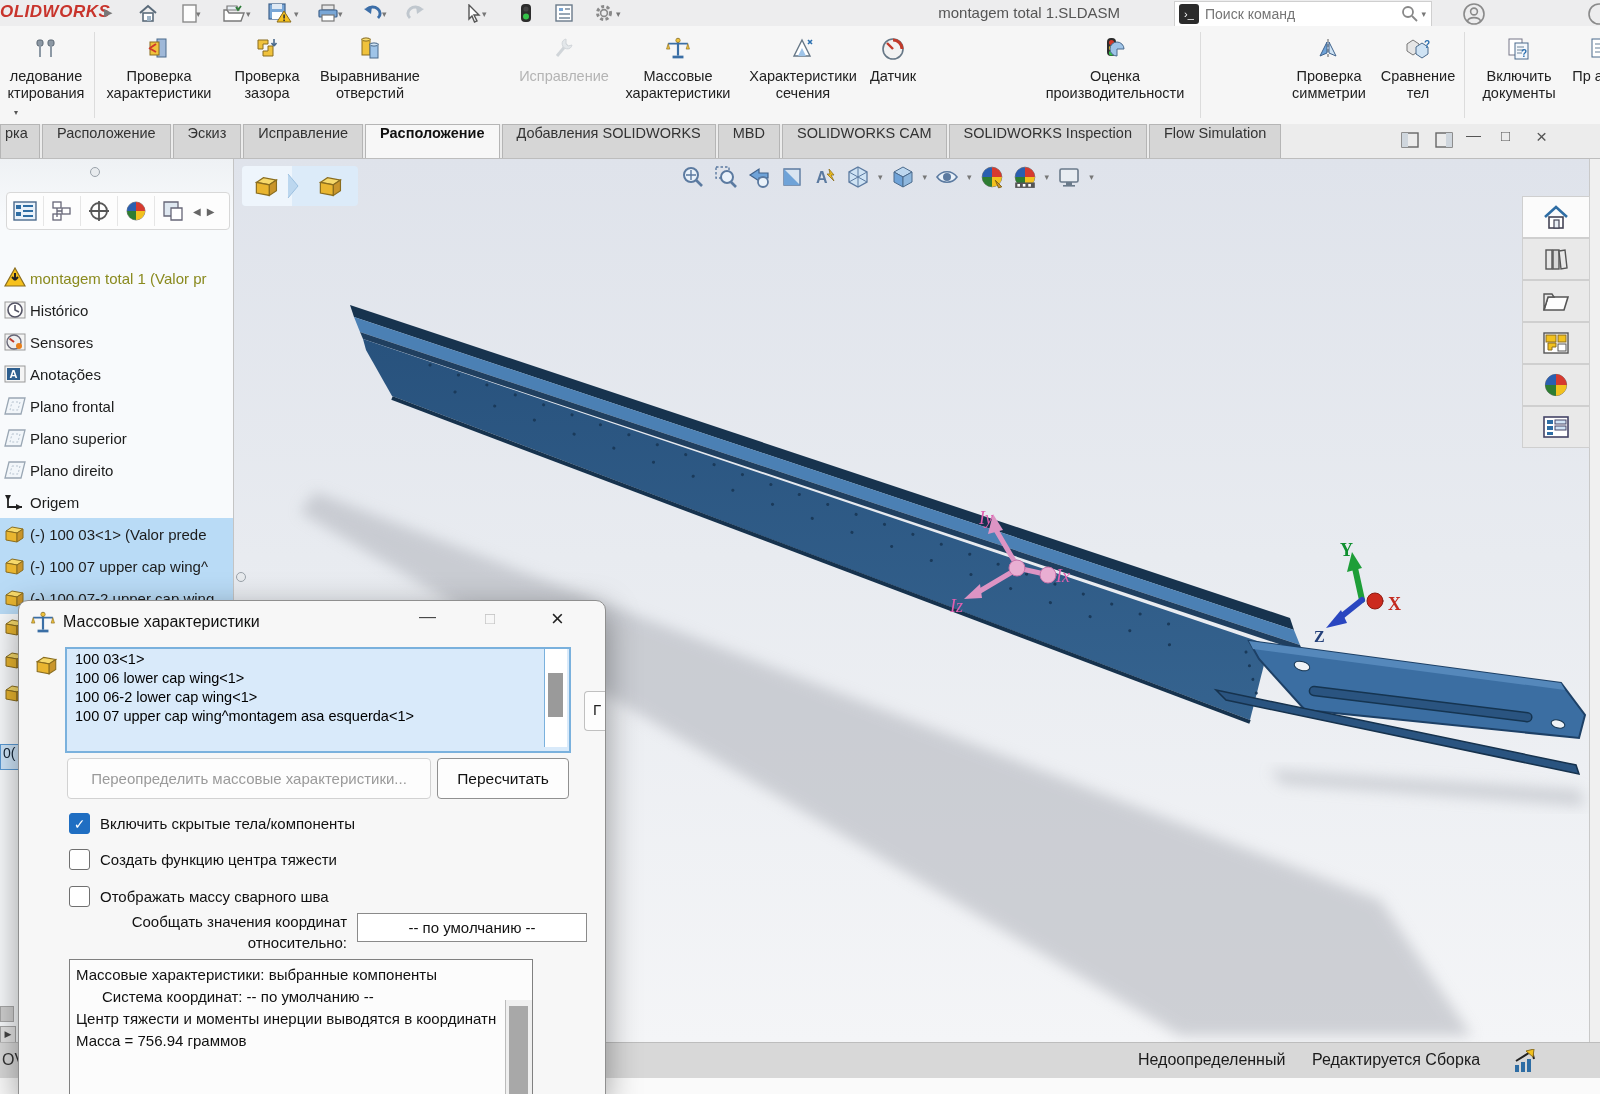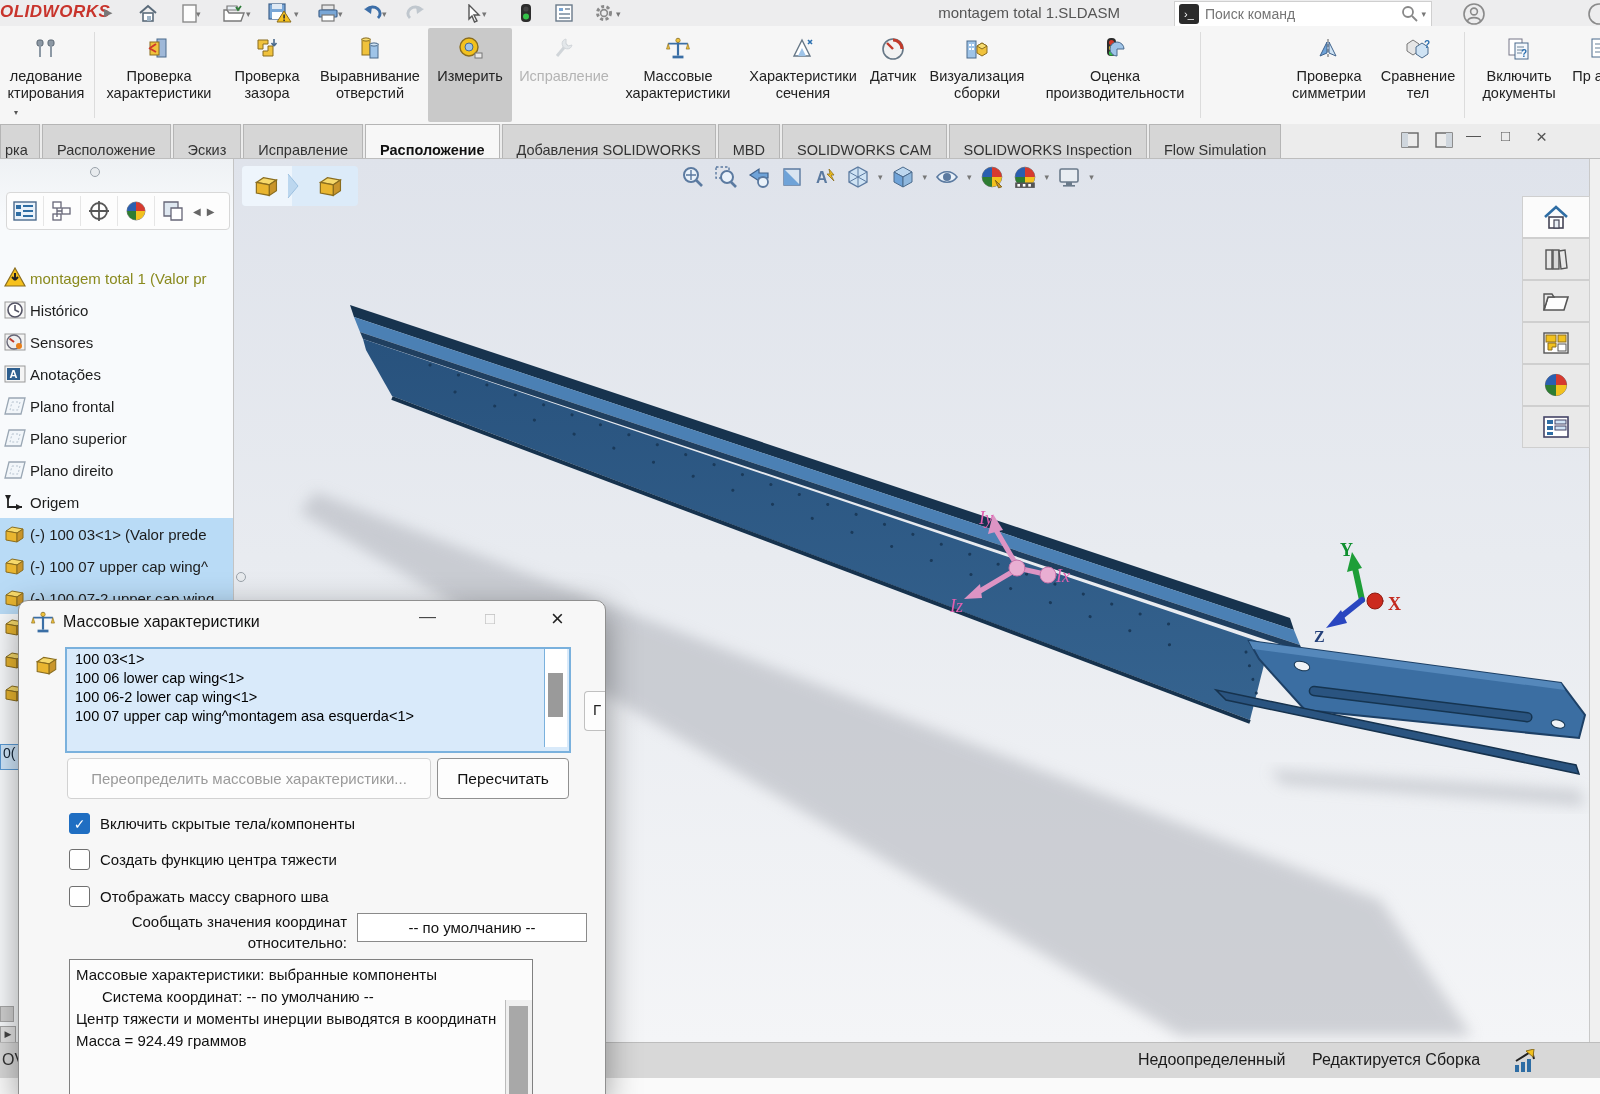--- a/index.html
+++ b/index.html
@@ -18,21 +18,21 @@
   #ribbon{left:0;top:26px;width:1600px;height:98px;background:#f6f6f6;border-bottom:1px solid #cfcfcf;z-index:40;}
   .rbtn{position:absolute;top:2px;height:94px;text-align:center;color:#222;}
   .rbtn .lbl{position:absolute;top:40px;left:0;right:0;font-size:14.5px;line-height:17px;}
   .rbtn svg{position:absolute;top:8px;left:50%;transform:translateX(-50%);}
   .rbtn.pressed{background:#c9c9c9;border-radius:2px;}
   .rbtn.disabled{color:#b4b4b4;}
   .rsep{position:absolute;top:6px;width:1px;height:86px;background:#dcdcdc;}
   
   #tabrow{left:0;top:124px;width:1600px;height:34px;background:#ececec;border-bottom:1px solid #bdbdbd;z-index:40;display:flex;}
   .tab{height:33px;background:#d6d6d6;border:1px solid #b5b5b5;border-bottom:none;margin-right:2px;
-       display:flex;align-items:flex-end;justify-content:center;font-size:14.5px;color:#333;padding:0 14px;white-space:nowrap;}
+       display:flex;align-items:flex-start;justify-content:center;font-size:14.5px;color:#333;padding:0 14px;white-space:nowrap;}
   .tab.active{background:#f7f7f7;font-weight:bold;color:#111;}
   .tab.clip{width:30px;padding:0 4px;overflow:hidden;justify-content:flex-start;}
   .winctl{position:absolute;top:4px;color:#555;font-size:15px;z-index:41;}
   
   #gfx{left:233px;top:158px;width:1356px;height:884px;background:linear-gradient(180deg,#dfe3eb 0%,#e8ebf0 45%,#f4f5f7 100%);z-index:1;}
   #frame-right{left:1589px;top:158px;width:11px;height:884px;background:#f0f0f0;border-left:1px solid #c9c9c9;z-index:2;}
   #model{left:233px;top:158px;z-index:3;pointer-events:none;}
   
   #headsup{left:680px;top:162px;height:30px;display:flex;align-items:center;gap:7px;z-index:5;}
   .hicon{width:26px;height:26px;display:flex;align-items:center;justify-content:center;}
@@ -241,28 +241,20 @@
   </div>
   <div class="rbtn" style="left:314px;width:112px">
     <svg width="26" height="26">
         <rect x="5" y="3" width="8" height="16" fill="#f0c23c" stroke="#8a6d1f"></rect>
         <ellipse cx="9" cy="3.5" rx="4" ry="1.6" fill="#f7dc6f" stroke="#8a6d1f"></ellipse>
         <rect x="13" y="8" width="8" height="14" fill="#9fc4e8" stroke="#4a6a8c"></rect>
         <ellipse cx="17" cy="8.5" rx="4" ry="1.6" fill="#cfe3f4" stroke="#4a6a8c"></ellipse>
       </svg>
     <span class="lbl">Выравнивание отверстий</span>
   </div>
-  <div class="rbtn pressed" style="left:428px;width:84px">
-    <svg width="26" height="26">
-        <circle cx="12" cy="11" r="9" fill="#f2c11e" stroke="#8a6d1f" stroke-width="1.4"></circle>
-        <circle cx="12" cy="11" r="4" fill="#9fc4e8" stroke="#4a6a8c"></circle>
-        <rect x="18" y="17" width="7" height="5" fill="#e8e8e8" stroke="#777"></rect>
-      </svg>
-    <span class="lbl">Измерить</span>
-  </div>
   <div class="rbtn disabled" style="left:514px;width:100px">
     <svg width="26" height="26" opacity=".4">
         <path d="M6 20 L16 8" stroke="#9aa4ae" stroke-width="3"></path>
         <path d="M15 3 a5 5 0 1 0 6 6 l-4 1 -2-2 Z" fill="#c9d2da" stroke="#9aa4ae"></path>
       </svg>
     <span class="lbl">Исправление</span>
   </div>
   <div class="rbtn" style="left:616px;width:124px">
     <svg width="24" height="24" viewBox="0 0 22 22">
         <use href="#scale-icon"></use>
@@ -277,32 +269,20 @@
       </svg>
     <span class="lbl">Характеристики сечения</span>
   </div>
   <div class="rbtn" style="left:864px;width:58px">
     <svg width="26" height="26">
         <circle cx="13" cy="13" r="10" fill="#f2f2f2" stroke="#667786" stroke-width="1.6"></circle>
         <path d="M13 13 L7 7" stroke="#c23a2a" stroke-width="2.4"></path>
         <path d="M13 4 A9 9 0 0 1 22 13" fill="none" stroke="#c23a2a" stroke-width="3"></path>
       </svg>
     <span class="lbl">Датчик</span>
-  </div>
-  <div class="rbtn" style="left:924px;width:106px">
-    <svg width="26" height="26">
-        <rect x="3" y="5" width="9" height="17" fill="#9fc4e8" stroke="#4a6a8c"></rect>
-        <rect x="5" y="8" width="2" height="2" fill="#fff"></rect>
-        <rect x="8" y="8" width="2" height="2" fill="#fff"></rect>
-        <rect x="5" y="12" width="2" height="2" fill="#fff"></rect>
-        <rect x="8" y="12" width="2" height="2" fill="#fff"></rect>
-        <polygon points="13,10 18,7 23,10 23,17 18,20 13,17" fill="#f0c23c" stroke="#8a6d1f"></polygon>
-        <polygon points="13,10 18,13 23,10 18,7" fill="#f7dc6f" stroke="#8a6d1f"></polygon>
-      </svg>
-    <span class="lbl">Визуализация сборки</span>
   </div>
   <div class="rbtn" style="left:1032px;width:166px">
     <svg width="26" height="26">
         <rect x="5" y="2" width="9" height="18" rx="4" fill="#2c2c2c"></rect>
         <circle cx="9.5" cy="6.5" r="2.6" fill="#d03a2a"></circle>
         <circle cx="9.5" cy="12" r="2.6" fill="#f2c11e"></circle>
         <circle cx="9.5" cy="17" r="2.6" fill="#36c24a"></circle>
         <path d="M15 20 a7 7 0 1 1 7 -7 l-7 0 Z" fill="#9fc4e8" stroke="#4a6a8c"></path>
       </svg>
     <span class="lbl">Оценка производительности</span>
@@ -787,18 +767,18 @@
     <div>Сообщать значения координат</div>
     <div>относительно:</div>
   </div>
   <div class="a" style="left:338px;top:312px;width:228px;height:27px;background:#fff;border:1px solid #8a8a8a;font-size:15px;color:#111;display:flex;align-items:center;justify-content:center">-- по умолчанию --</div>
 
   <div class="a" id="results">
     <div>Массовые характеристики: выбранные компоненты</div>
     <div class="indent">Система координат: -- по умолчанию --</div>
     <div></div>
     <div>Центр тяжести и моменты инерции выводятся в координатн</div>
-    <div>Масса = 924.49 граммов</div>
+    <div>Масса = 756.94 граммов</div>
     <div class="a" id="resscroll">
         <div class="a" id="resthumb"></div>
       </div>
   </div>
 </div>
 
 </body></html>

